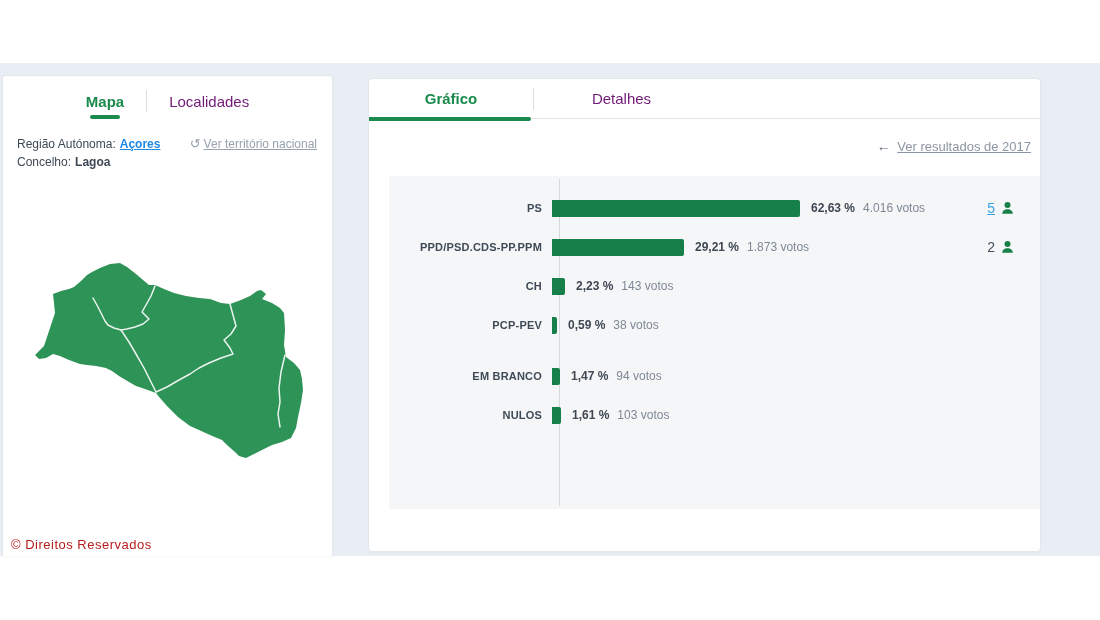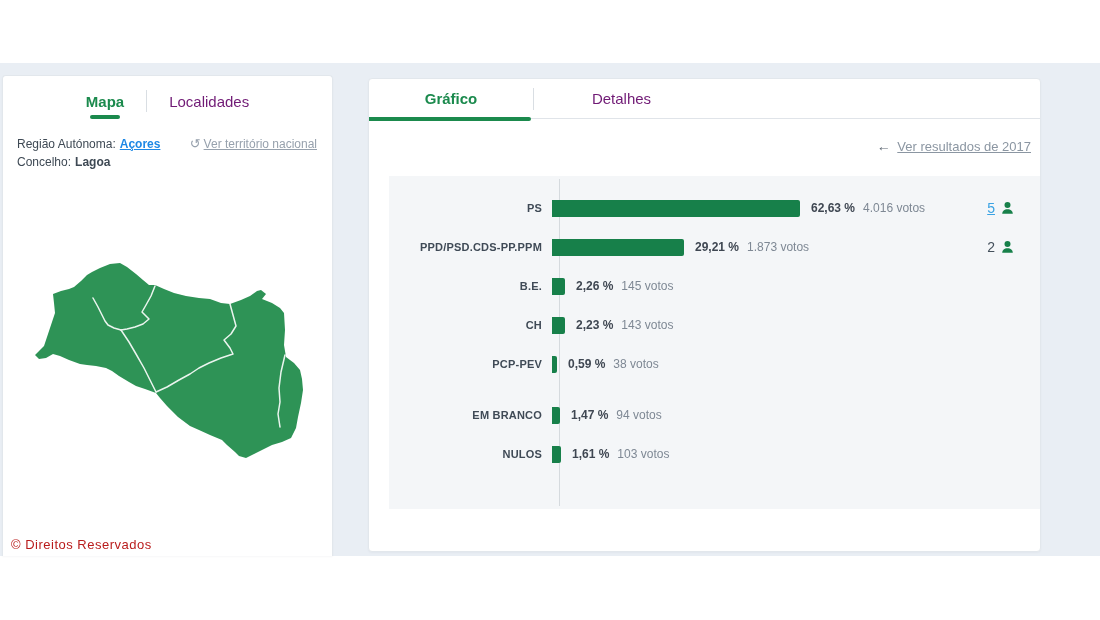--- a/index.html
+++ b/index.html
@@ -154,26 +154,20 @@
         <span class="votes">1.873 votos</span>
         <span class="mand">
           <span class="mnum">2</span>
           <svg width="15" height="15" viewBox="0 0 24 24" fill="#17804a">
               <circle cx="12" cy="6.5" r="4.8"></circle>
               <path d="M12 13c-5 0-8.5 2.8-8.5 7.5h17C20.5 15.8 17 13 12 13z"></path>
             </svg>
         </span>
       </div>
 
-      <div class="crow">
-        <span class="plabel">B.E.</span>
-        <span class="bar" style="width: 13px;"></span>
-        <span class="pct">2,26 %</span>
-        <span class="votes">145 votos</span>
-      </div>
 
       <div class="crow">
         <span class="plabel">CH</span>
         <span class="bar" style="width: 13px;"></span>
         <span class="pct">2,23 %</span>
         <span class="votes">143 votos</span>
       </div>
 
       <div class="crow">
         <span class="plabel">PCP-PEV</span>

